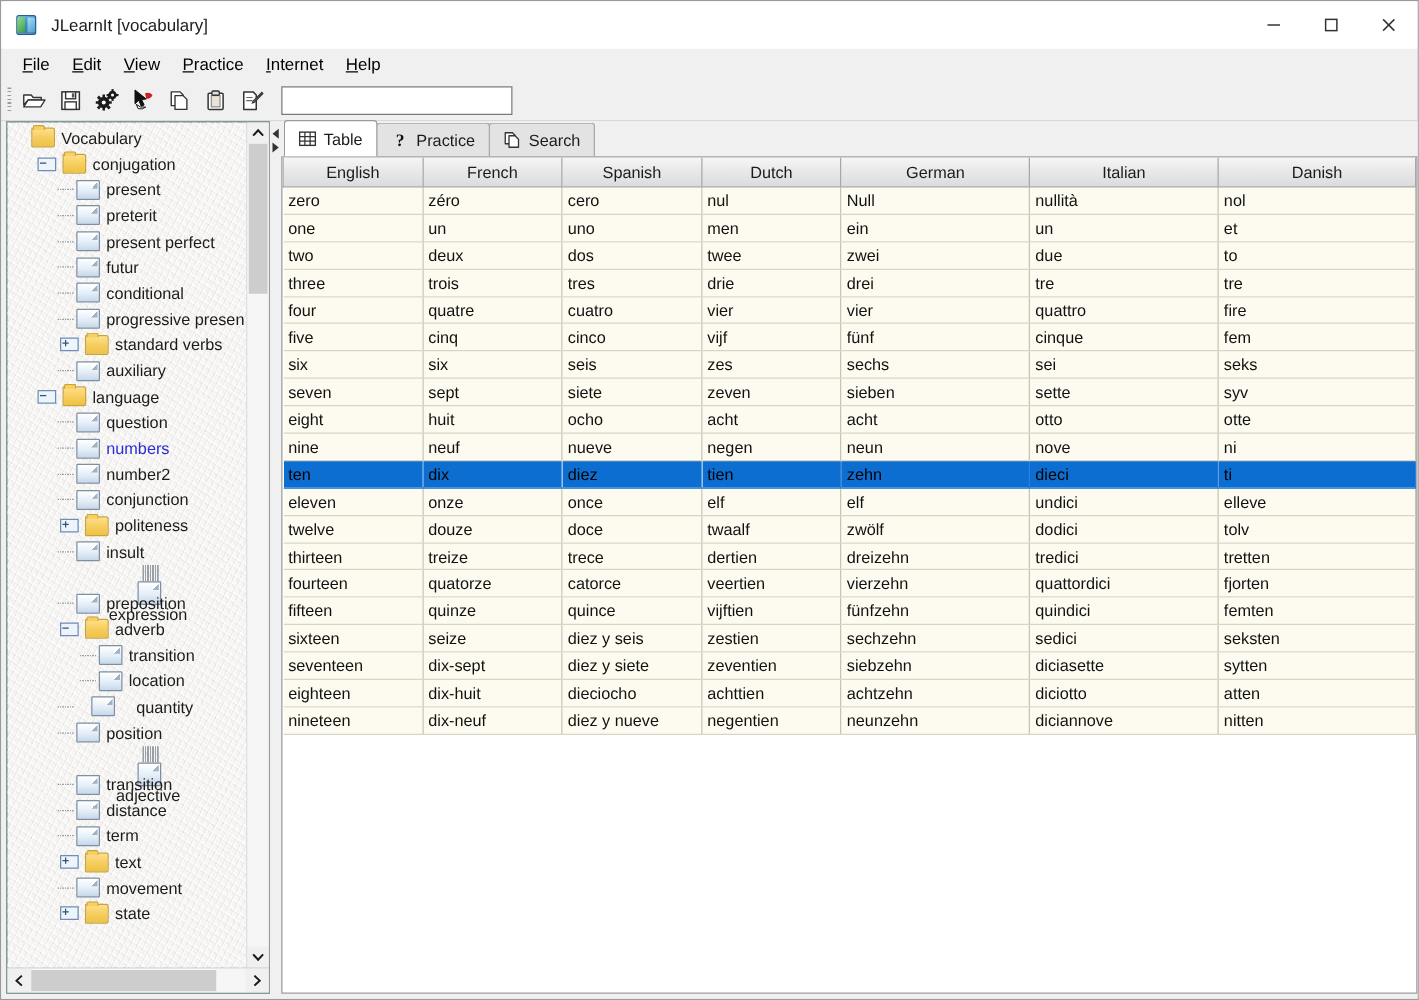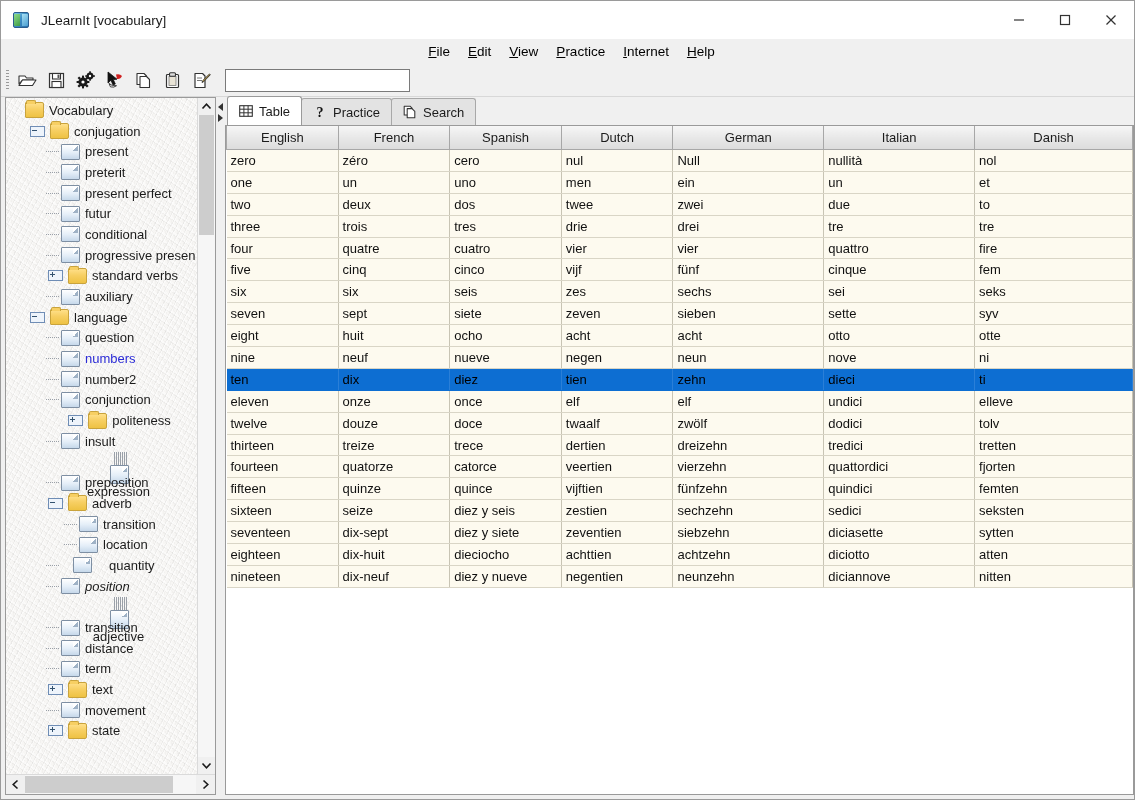--- a/index.html
+++ b/index.html
@@ -42,21 +42,20 @@
   .win-controls{position:absolute;right:0;top:0;height:38px;display:flex;}
   .win-btn{
     width:46px;height:38px;display:flex;align-items:center;justify-content:center;
     cursor:default;
   }
   .win-btn svg{display:block;}
   
   .menubar{
     flex:0 0 25px;height:25px;background:#f0f0f0;display:flex;align-items:center;
     padding-left:8px;
-    justify-content:center;
   }
   .menu-item{
     padding:3px 9px;font-size:13.5px;color:#000;cursor:default;
   }
   .menu-item u{text-decoration:underline;}
   
   .toolbar{
     flex:0 0 32px;height:32px;background:#f0f0f0;display:flex;align-items:center;
     border-bottom:1px solid #d8d8d8;
   }
@@ -404,21 +403,21 @@
             <div class="tnode" style="padding-left: 40px;">
               <span class="tdots"></span>
               <span class="folder open"></span>
               <span class="tlabel">number2</span>
             </div>
             <div class="tnode" style="padding-left: 40px;">
               <span class="tdots"></span>
               <span class="folder open"></span>
               <span class="tlabel">conjunction</span>
             </div>
-            <div class="tnode" style="padding-left: 40px; justify-content: center;">
+            <div class="tnode" style="padding-left: 40px;">
               <span class="thandle box plus"></span>
               <span class="folder closed"></span>
               <span class="tlabel">politeness</span>
             </div>
             <div class="tnode" style="padding-left: 40px;">
               <span class="tdots"></span>
               <span class="folder open"></span>
               <span class="tlabel">insult</span>
             </div>
             <div class="tnode" style="padding-left: 40px; flex-direction: column;">
@@ -444,21 +443,21 @@
             <div class="tnode" style="padding-left: 58px;">
               <span class="tdots"></span>
               <span class="folder open"></span>
               <span class="tlabel">location</span>
             </div>
             <div class="tnode" style="padding-left: 40px; gap: 12px;">
               <span class="tdots"></span>
               <span class="folder open"></span>
               <span class="tlabel">quantity</span>
             </div>
-            <div class="tnode" style="padding-left: 40px; font-style: italic;">
+            <div class="tnode" style="padding-left: 40px;">
               <span class="tdots"></span>
               <span class="folder open"></span>
               <span class="tlabel">position</span>
             </div>
             <div class="tnode" style="padding-left: 40px; flex-direction: column;">
               <span class="tdots"></span>
               <span class="folder open"></span>
               <span class="tlabel">adjective</span>
             </div>
             <div class="tnode" style="padding-left: 40px;">

